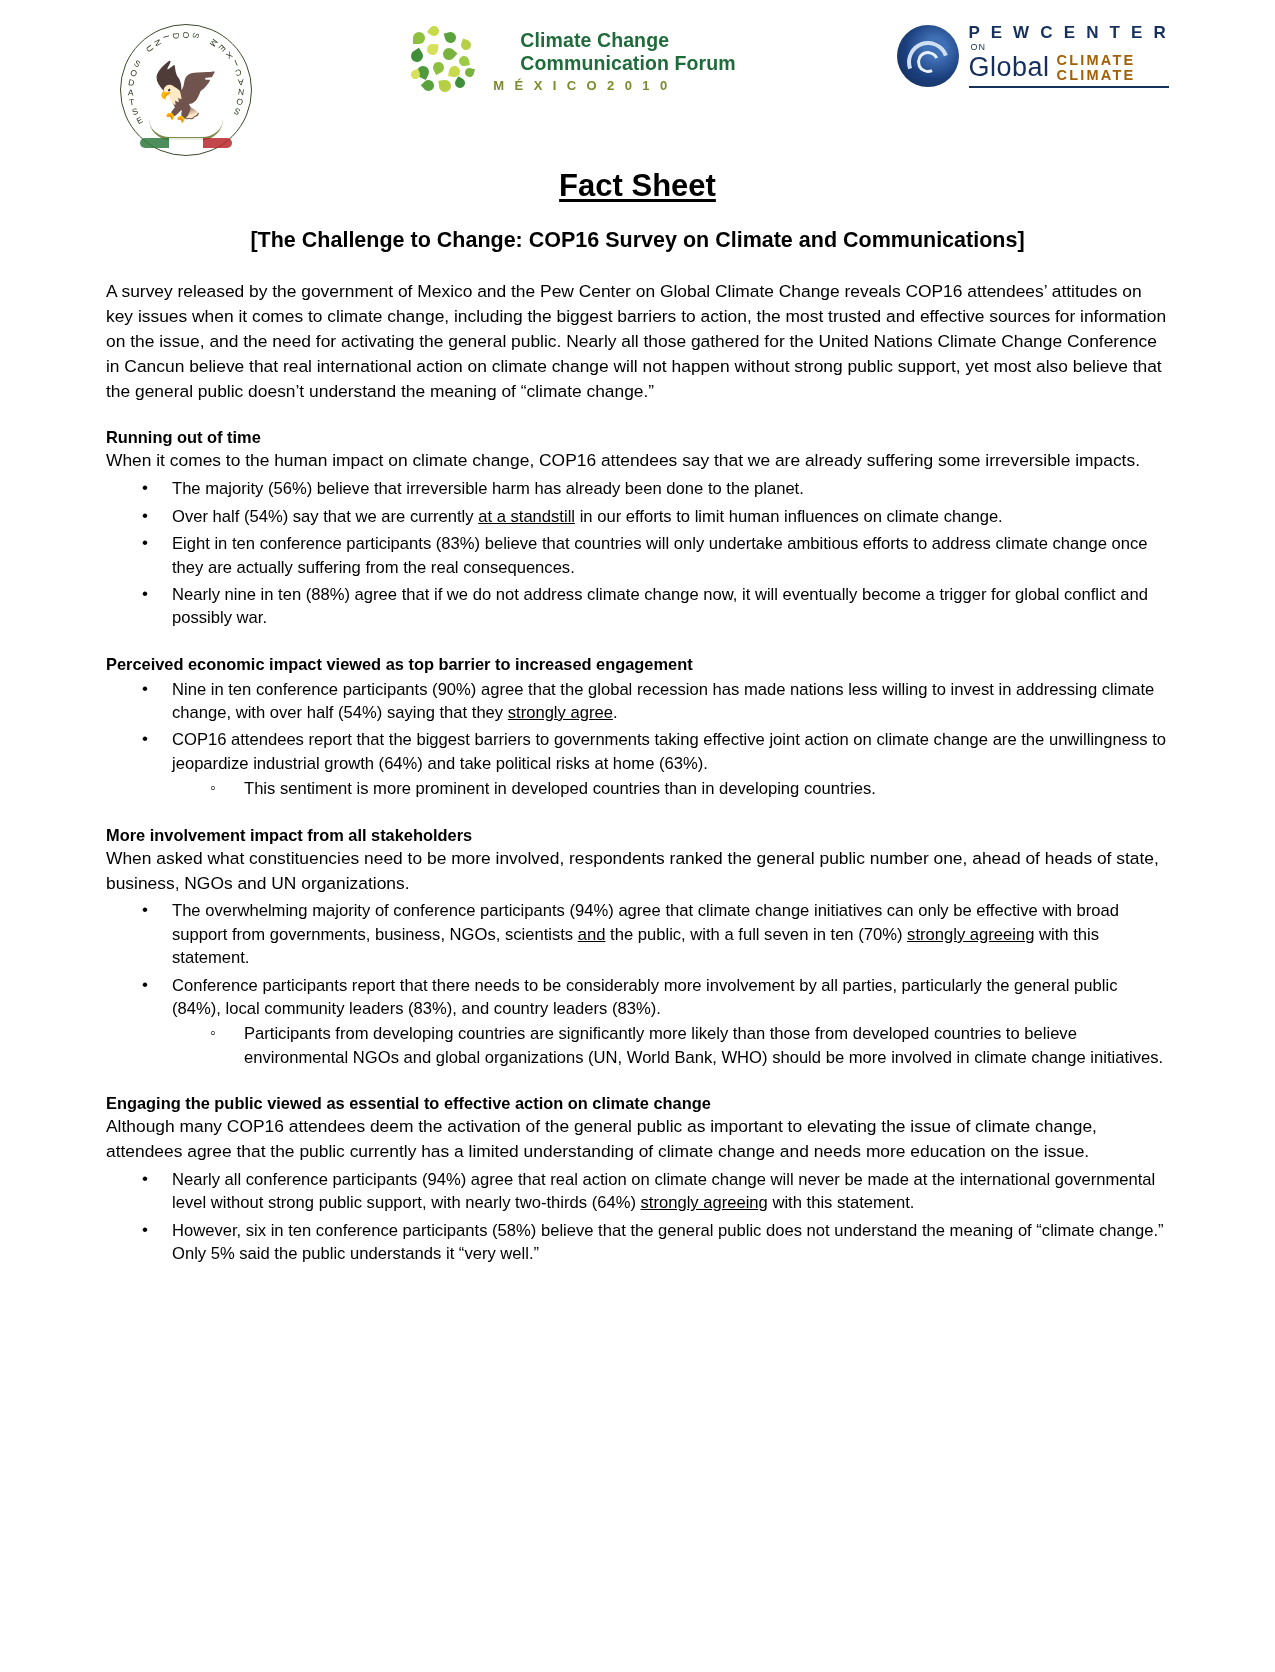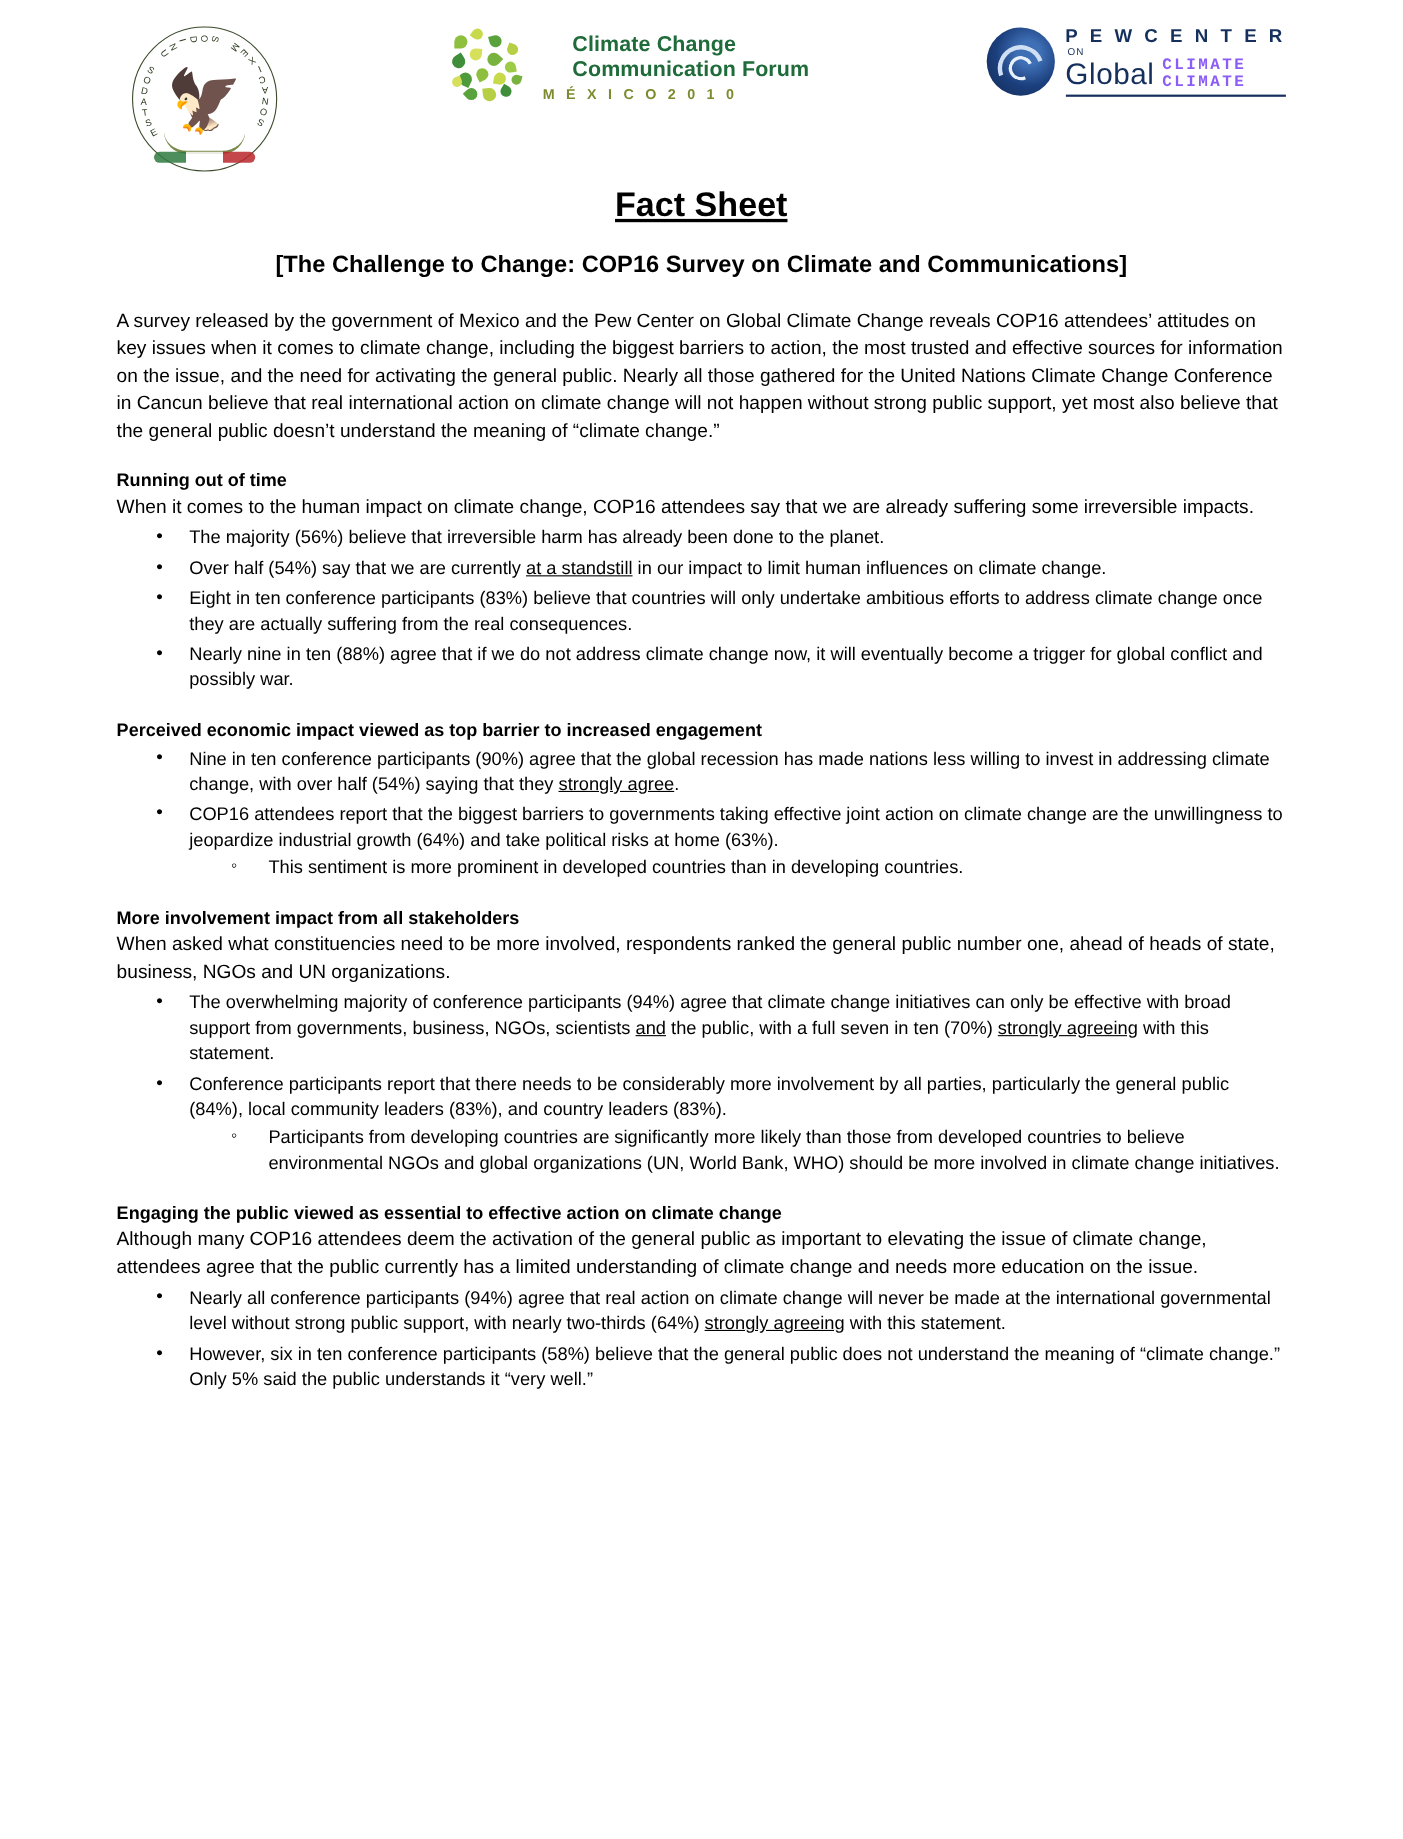--- a/index.html
+++ b/index.html
@@ -143,23 +143,22 @@
   .pew-text { line-height: 1.05; }
   .pew-l1 {
     font-size: 17px; font-weight: bold; color: #16305d;
     letter-spacing: 3.2px;
   }
   .pew-on { font-size: 9px; letter-spacing: 1px; color: #16305d; margin: 1px 0 1px 2px; }
   .pew-l2row { display: flex; align-items: flex-start; gap: 7px; }
   .pew-global { font-size: 27px; color: #16305d; letter-spacing: .5px; }
   .pew-cc { line-height: 1.02; }
   .pew-cc div {
-    font-size: 14.5px; font-weight: bold; color: #8b5cf6;
+    font-size: 14.5px; font-weight: bold; color: #a16207;
     letter-spacing: 2.2px;
-    font-family: Liberation Mono, monospace;
   }
   .pew-rule { height: 2.5px; background: #16305d; margin-top: 3px; }
 
   
   h1.doc-title {
     text-align: center;
     font-size: 31px;
     font-weight: bold;
     margin: 10px 0 0 0;
     text-decoration: underline;
@@ -323,21 +322,21 @@
   <h1 class="doc-title">Fact Sheet</h1>
   <div class="doc-subtitle">[The Challenge to Change: COP16 Survey on Climate and Communications]</div>
 
   <p class="intro">A survey released by the government of Mexico and the Pew Center on Global Climate Change reveals COP16 attendees’ attitudes on key issues when it comes to climate change, including the biggest barriers to action, the most trusted and effective sources for information on the issue, and the need for activating the general public. Nearly all those gathered for the United Nations Climate Change Conference in Cancun believe that real international action on climate change will not happen without strong public support, yet most also believe that the general public doesn’t understand the meaning of “climate change.”</p>
 
   <div id="sections">
       <h2 class="section">Running out of time</h2>
       <p class="lead">When it comes to the human impact on climate change, COP16 attendees say that we are already suffering some irreversible impacts.</p>
       <ul class="bullets">
         <li><span>The majority (56%) believe that irreversible harm has already been done to the planet.</span></li>
-        <li><span>Over half (54%) say that we are currently </span><u>at a standstill</u><span> in our impact to limit human influences on climate change.</span></li>
+        <li><span>Over half (54%) say that we are currently </span><u>at a standstill</u><span> in our efforts to limit human influences on climate change.</span></li>
         <li><span>Eight in ten conference participants (83%) believe that countries will only undertake ambitious efforts to address climate change once they are actually suffering from the real consequences.</span></li>
         <li><span>Nearly nine in ten (88%) agree that if we do not address climate change now, it will eventually become a trigger for global conflict and possibly war.</span></li>
       </ul>
       <h2 class="section">Perceived economic impact viewed as top barrier to increased engagement</h2>
       <ul class="bullets">
         <li><span>Nine in ten conference participants (90%) agree that the global recession has made nations less willing to invest in addressing climate change, with over half (54%) saying that they </span><u>strongly agree</u><span>.</span></li>
         <li><span>COP16 attendees report that the biggest barriers to governments taking effective joint action on climate change are the unwillingness to jeopardize industrial growth (64%) and take political risks at home (63%).</span><ul class="sub">
             <li>This sentiment is more prominent in developed countries than in developing countries.</li>
           </ul></li>
       </ul>

